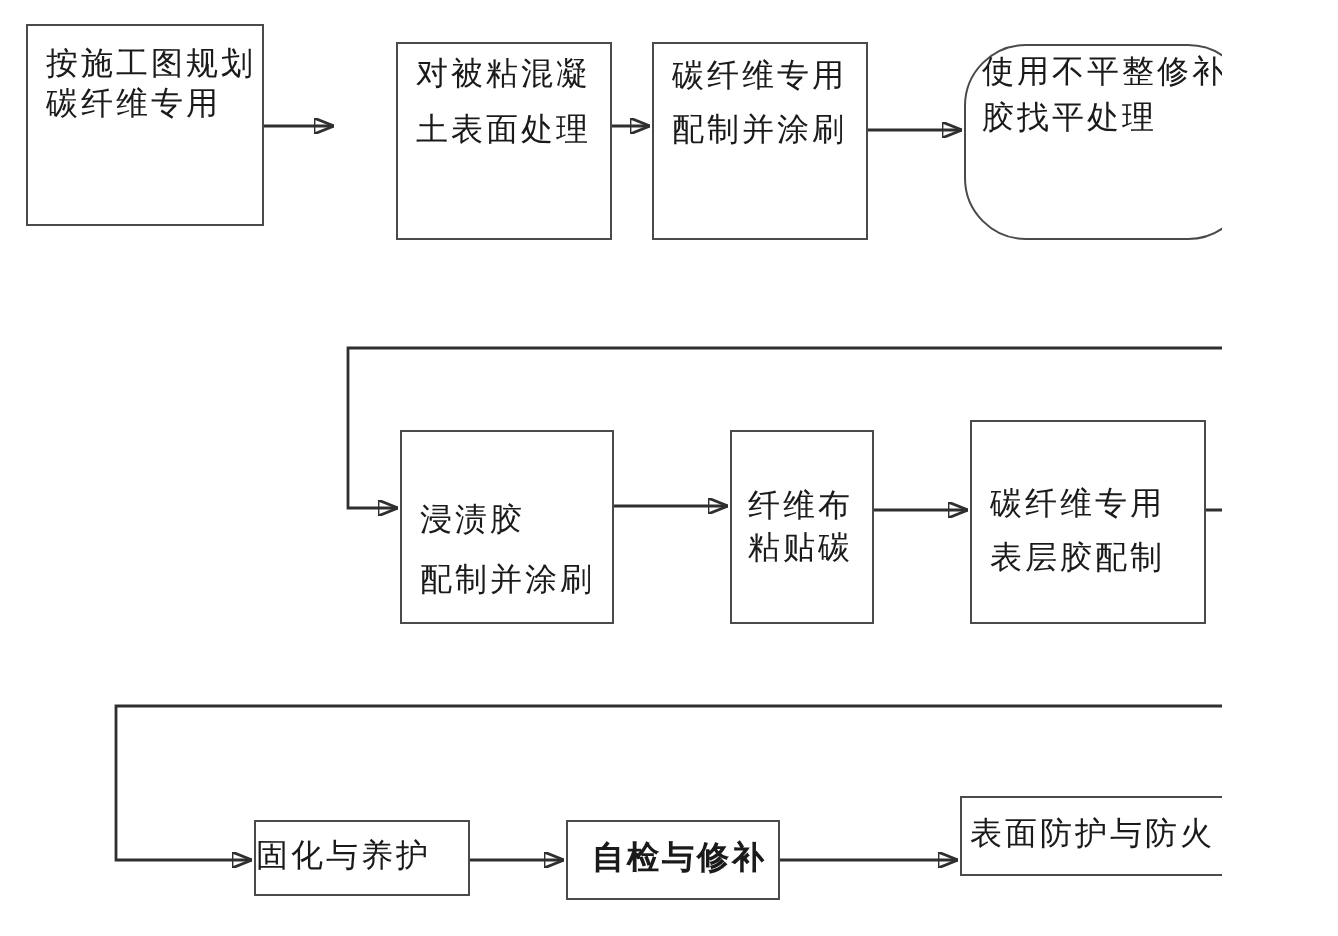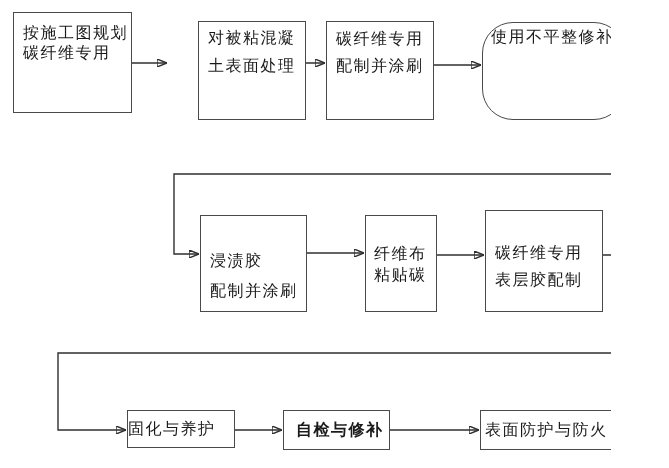--- a/index.html
+++ b/index.html
@@ -38,21 +38,21 @@
   .b3  { left: 326px; top: 21px;  width: 108px; height: 99px;  padding: 5px 0 0 9px;   line-height: 23px; }
   .b3 .ln3 { margin-top: 4px; }
   .b4  { left: 482px; top: 22px;  width: 143px; height: 98px;  padding: 2px 0 0 8px;   line-height: 23px; border-radius: 31px; }
   
   .b5  { left: 200px; top: 215px; width: 107px; height: 97px;  padding: 30px 0 12px 9px;  line-height: 30px; }
   .b6  { left: 365px; top: 215px; width: 72px;  height: 97px;  padding: 27px 0 0 8px;  line-height: 21px; }
   .b7  { left: 485px; top: 210px; width: 118px; height: 102px; padding: 28px 0 0 9px;  line-height: 27px; }
   
   .b8  { left: 127px; top: 410px; width: 108px; height: 38px;  line-height: 35px; }
   .b9  { left: 283px; top: 410px; width: 107px; height: 40px;  padding-left: 12px; line-height: 37px; font-weight: bold; }
-  .b10 { left: 480px; top: 410px; width: 145px; height: 40px;  padding-left: 4px; line-height: 37px; }
+  .b10 { left: 480px; top: 398px; width: 145px; height: 40px;  padding-left: 4px; line-height: 37px; }
 </style>
 </head>
 <body>
 
 <div id="canvas">
 
   <svg id="wires" width="669" height="468" viewBox="0 0 669 468" xmlns="http://www.w3.org/2000/svg">
     <defs>
       <marker id="ah" viewBox="0 0 10 8" refX="10" refY="4" markerWidth="10" markerHeight="8" markerUnits="userSpaceOnUse" orient="auto">
         <path d="M0,0 L10,4 L0,8 Z" fill="#111111"></path>
@@ -79,20 +79,21 @@
     <span class="ln">土表面处理</span>
   </div>
 
   <div class="box b3">
     <span class="ln">碳纤维专用</span>
     <span class="ln ln3">配制并涂刷</span>
   </div>
 
   <div class="box b4">
     <span class="ln">使用不平整修补</span>
+    <span class="ln">胶找平处理</span>
   </div>
 
   <div class="box b5">
     <span class="ln">浸渍胶</span>
     <span class="ln">配制并涂刷</span>
   </div>
 
   <div class="box b6">
     <span class="ln">纤维布</span>
     <span class="ln">粘贴碳</span>

